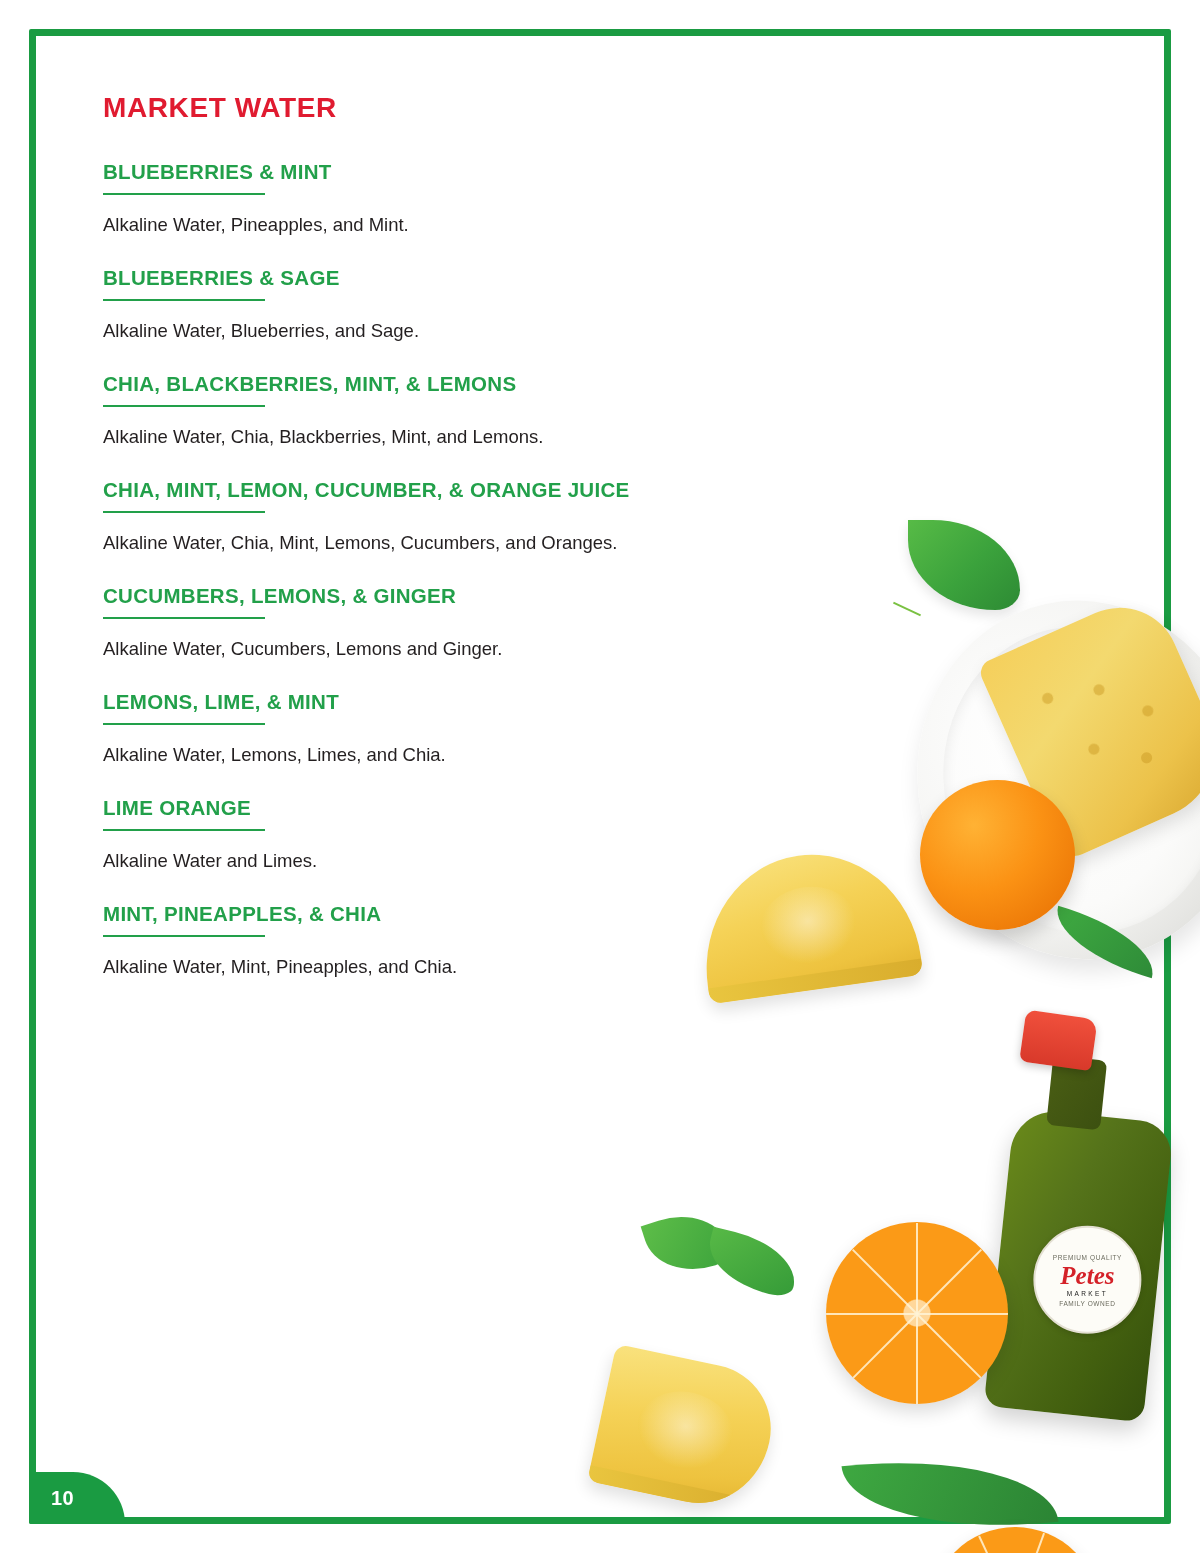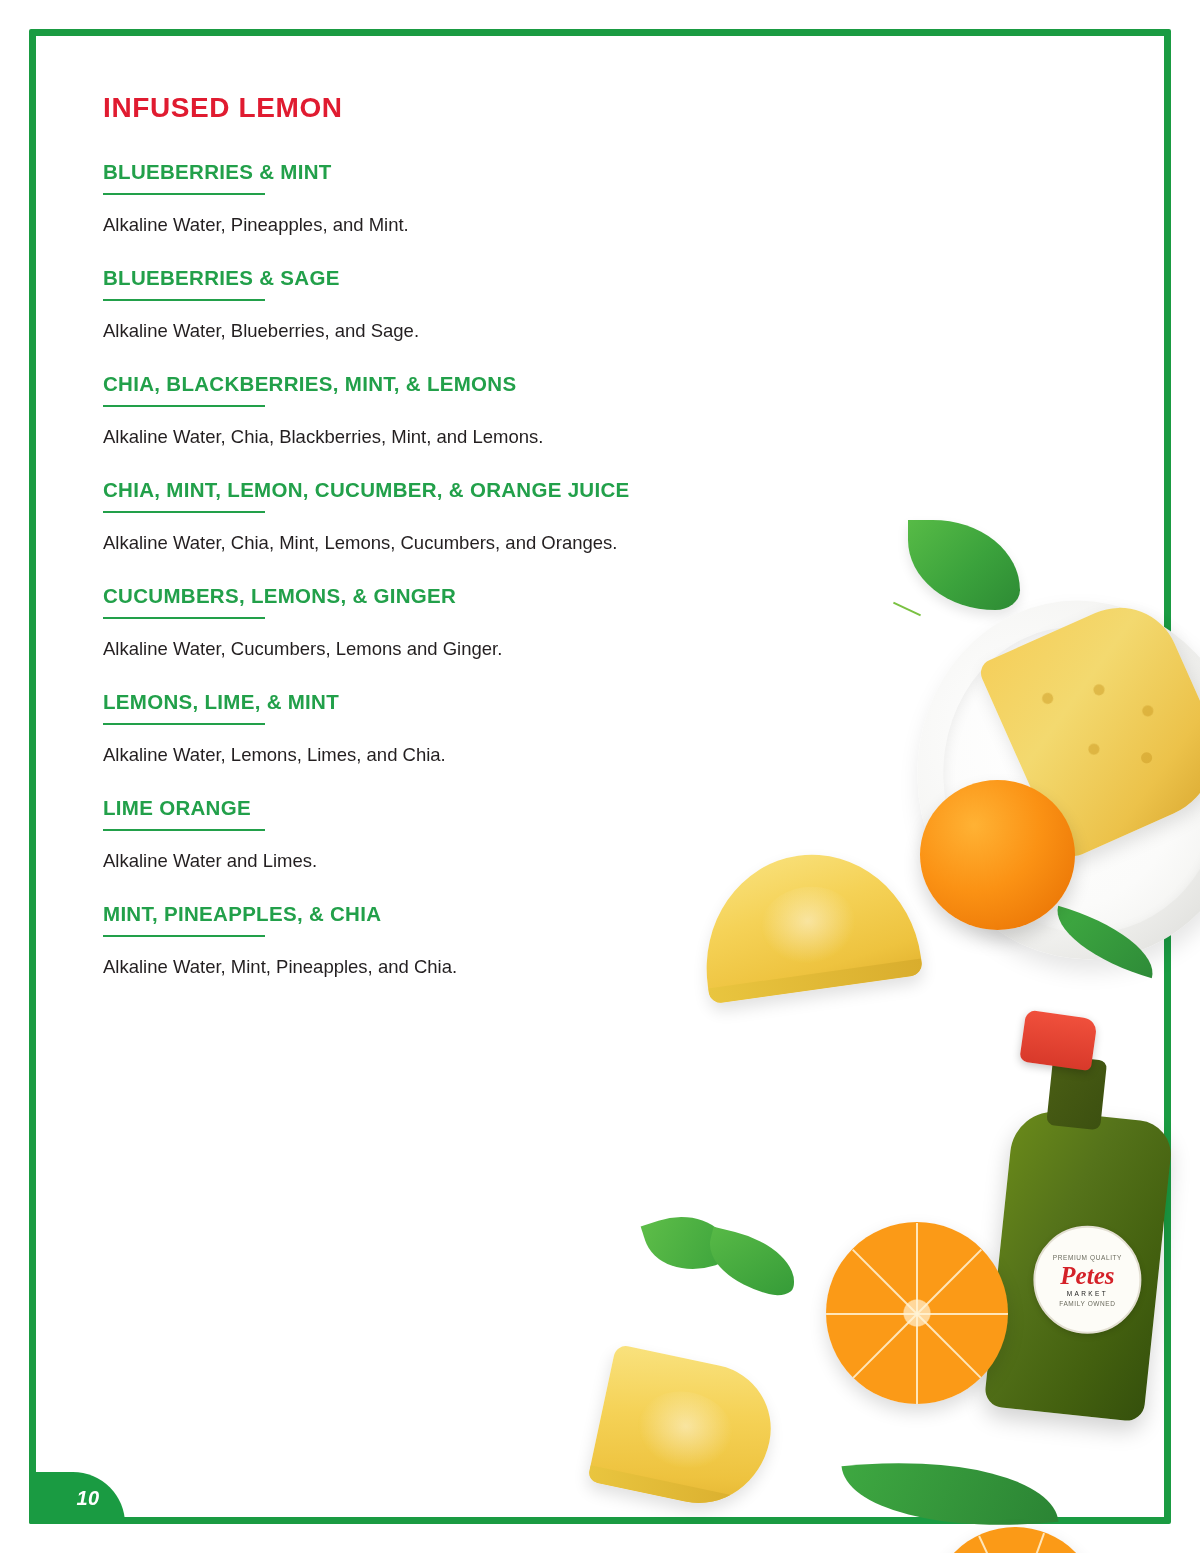--- a/index.html
+++ b/index.html
@@ -34,24 +34,23 @@
     position: absolute;
     left: 29px;
     bottom: 29px;
     width: 96px;
     height: 52px;
     background: #1a9b42;
     border-bottom-left-radius: 2px;
     border-top-right-radius: 52px;
     display: flex;
     align-items: center;
-    justify-content: center;
+    justify-content: flex-start;
     padding-left: 22px;
     box-sizing: border-box;
-    font-style: italic;
   }
   .page-tab span {
     color: #ffffff;
     font-size: 20px;
     font-weight: bold;
     letter-spacing: 0.5px;
   }
 
   
   .content {
@@ -366,21 +365,21 @@
   }
 </style>
 </head>
 <body>
 
 <div class="page">
 
   <div class="frame"></div>
 
   <div class="content">
-    <h1 class="section-title">INFUSED LEMON</h1>
+    <h1 class="section-title">MARKET WATER</h1>
 
 
     <div class="item">
       <div class="item-name">BLUEBERRIES &amp; MINT</div>
       <div class="rule"></div>
       <p class="item-desc">Alkaline Water, Pineapples, and Mint.</p>
     </div>
 
     <div class="item">
       <div class="item-name">BLUEBERRIES &amp; SAGE</div>

